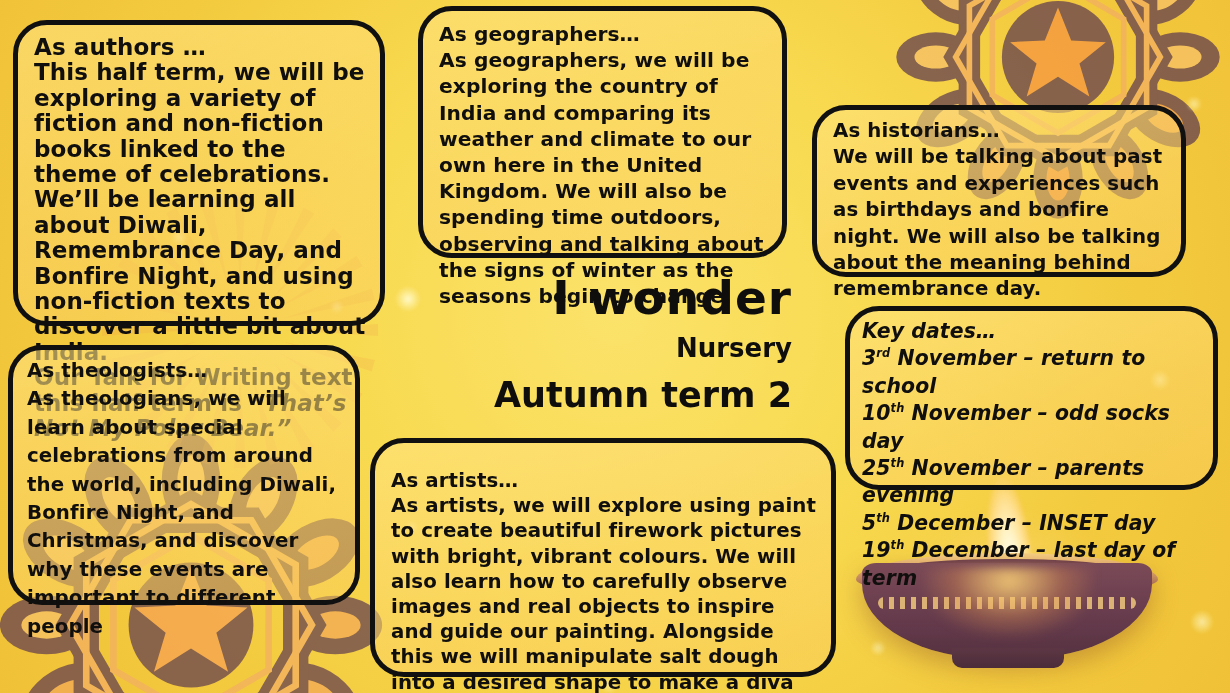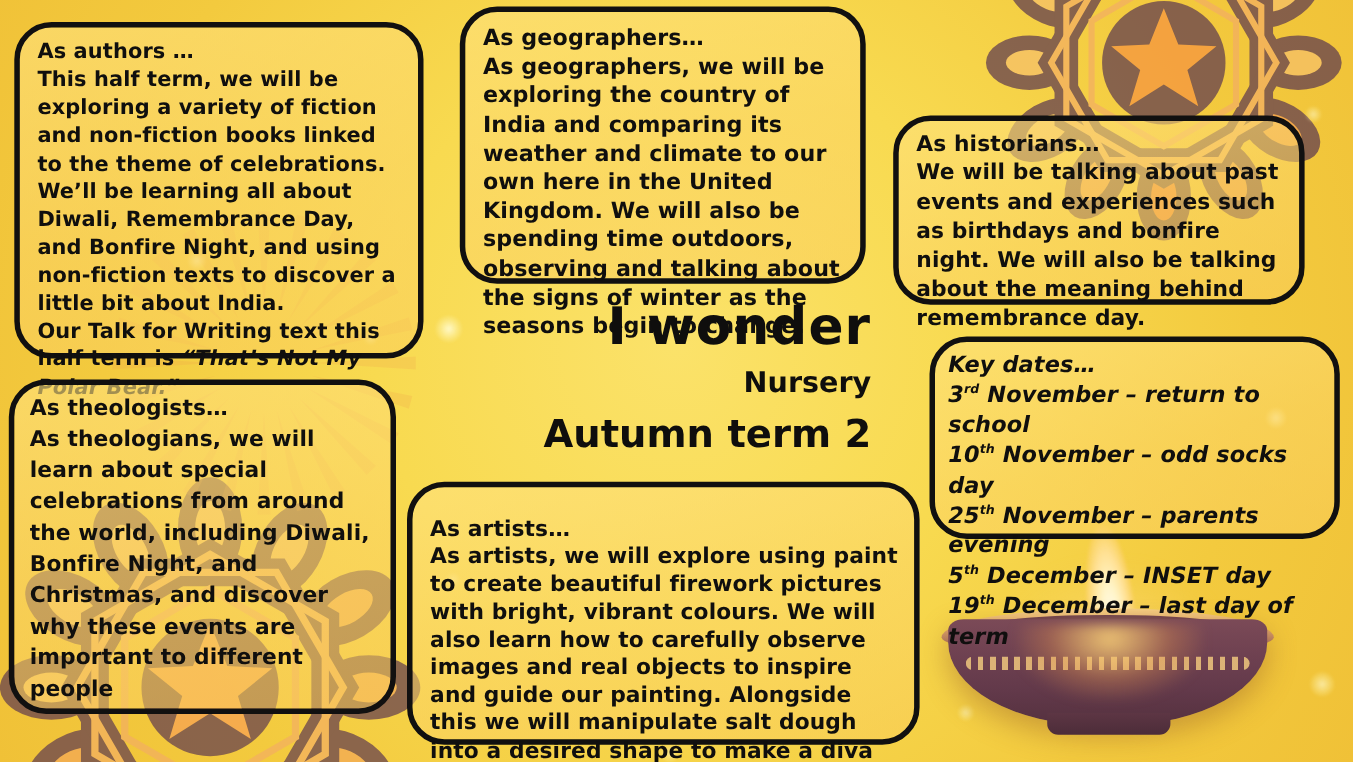--- a/index.html
+++ b/index.html
@@ -86,25 +86,25 @@
     font-weight:700;
     letter-spacing:.1px;
   }
   .box p{margin:0;}
   .heading{font-weight:700;}
   .body{font-weight:700;}
   .em{font-style:italic;font-weight:700;}
   sup{font-size:.56em;vertical-align:super;line-height:0;}
 
   
-  #box-authors{left:13px;top:20px;width:372px;height:306px;padding:10px 12px 8px 16px;font-size:19px;line-height:25.4px;}
+  #box-authors{left:13px;top:20px;width:372px;height:306px;padding:10px 12px 8px 16px;font-size:23px;line-height:25.4px;}
   #box-geographers{left:418px;top:6px;width:369px;height:252px;padding:10px 14px 8px 16px;font-size:20.2px;line-height:26.2px;}
   #box-historians{left:812px;top:105px;width:374px;height:172px;padding:8px 14px 6px 16px;font-size:19.8px;line-height:26.4px;}
   #box-keydates{left:845px;top:306px;width:373px;height:184px;padding:7px 10px 6px 12px;font-size:20.4px;line-height:27.4px;font-style:italic;}
-  #box-theologists{left:8px;top:345px;width:352px;height:304px;padding:7px 10px 6px 14px;font-size:19.8px;line-height:28.4px;}
+  #box-theologists{left:8px;top:345px;width:352px;height:260px;padding:7px 10px 6px 14px;font-size:19.8px;line-height:28.4px;}
   #box-artists{left:370px;top:438px;width:466px;height:239px;padding:25px 14px 8px 16px;font-size:19.8px;line-height:25.2px;}
 
   
   #title-block{
     position:absolute;left:420px;top:270px;width:372px;
     text-align:right;color:#0f0e0d;
     font-family:"DejaVu Sans", sans-serif;font-weight:700;
   }
   #title-main{font-size:47px;line-height:55px;letter-spacing:1px;}
   #title-sub{font-size:26px;line-height:47px;}

